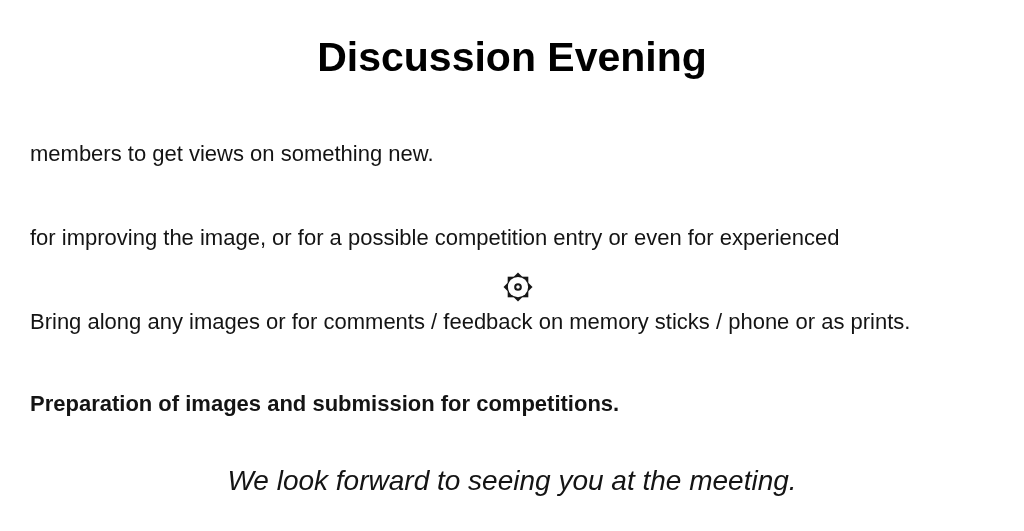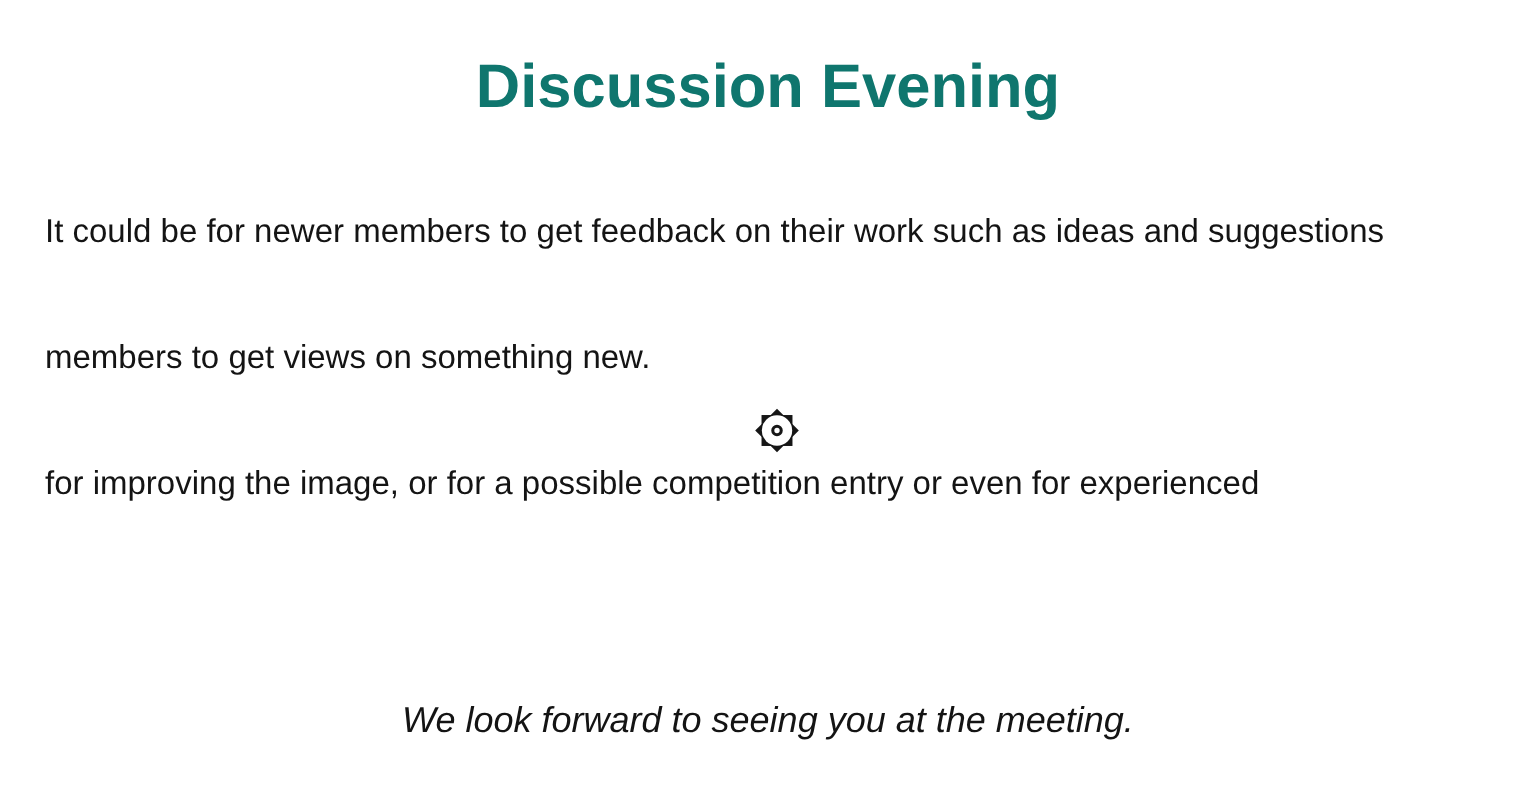--- a/index.html
+++ b/index.html
@@ -39,48 +39,49 @@
     position: absolute;
     top: 272px; left: 503px;
     width: 30px; height: 30px;
   }
   .ornament svg { display: block; width: 100%; height: 100%; }
 
   .closing {
     position: absolute;
     top: 466px; left: 0; width: 1024px;
     text-align: center;
-    font-size: 24px;
+    font-size: 28px;
     font-style: italic;
     line-height: 30px;
   }
 </style>
 </head>
 <body>
 
 <div class="page">
 
-  <div class="title" style="color: #0f766e;">Discussion Evening</div>
+  <div class="title" style="color: #000000;">Discussion Evening</div>
 
   <div class="text-block" id="critique-block">
-    <span class="line">It could be for newer members to get feedback on their work such as ideas and suggestions</span>
     <span class="line">members to get views on something new.</span>
     <span class="line">for improving the image, or for a possible competition entry or even for experienced</span>
+    <span class="line">Bring along any images or for comments / feedback on memory sticks / phone or as prints.</span>
     
   </div>
 
   <div class="ornament" style="color: rgb(22, 22, 22);">
     <svg viewBox="0 0 32 32" aria-hidden="true">
       <polygon points="16,0.5 31.5,16 16,31.5 0.5,16" fill="currentColor"></polygon>
       <rect x="5" y="5" width="22" height="22" fill="currentColor"></rect>
       <circle cx="16" cy="16" r="10.8" fill="#ffffff"></circle>
       <circle cx="16" cy="16" r="3" fill="none" stroke="currentColor" stroke-width="2.2"></circle>
     </svg>
   </div>
 
   <div class="text-block" id="preparation-block">
+    <span class="line bold">Preparation of images and submission for competitions.</span>
     
     
   </div>
 
   <div class="closing">We look forward to seeing you at the meeting.</div>
 
 </div>
 
 </body></html>

